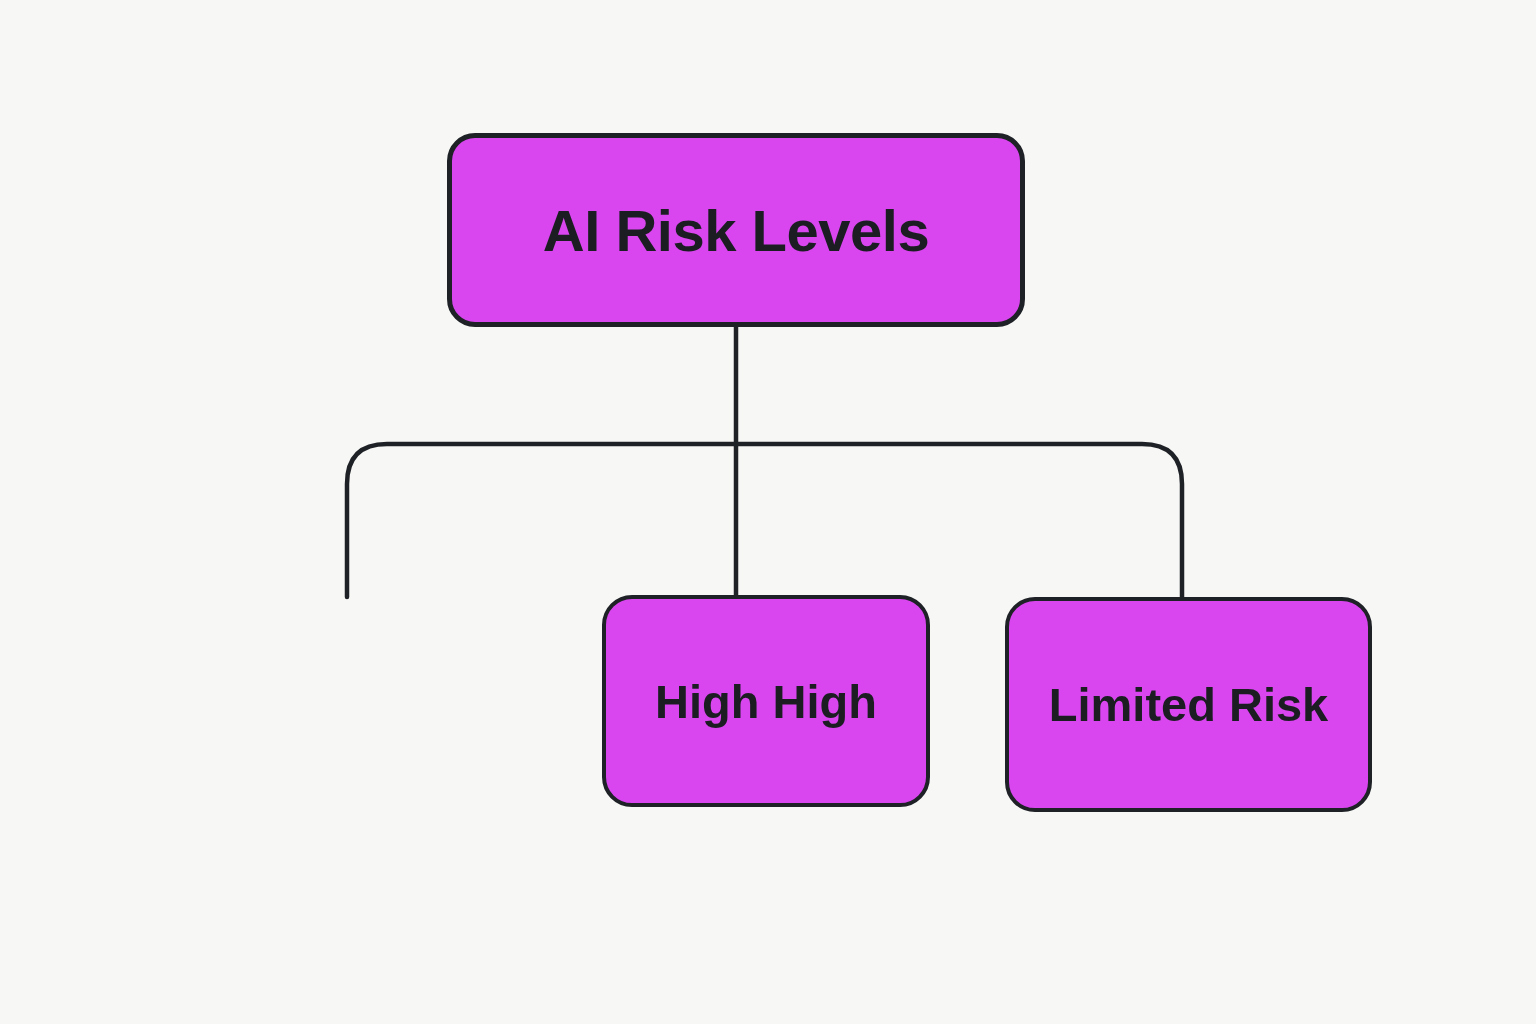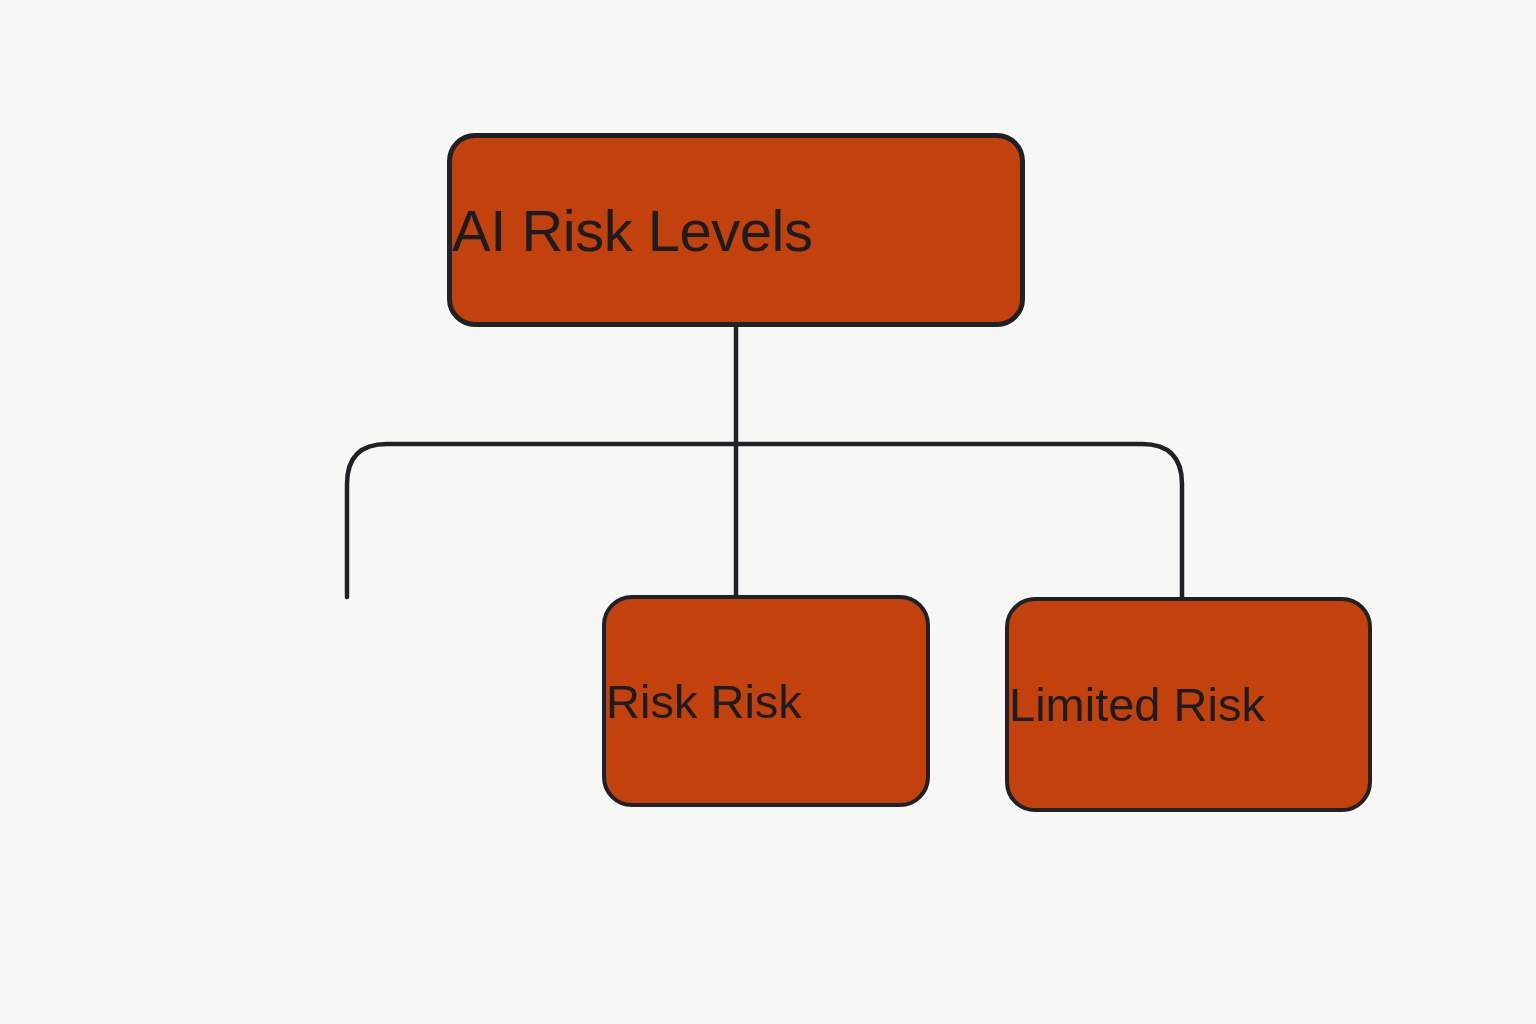--- a/index.html
+++ b/index.html
@@ -21,28 +21,29 @@
   .connectors {
     position: absolute;
     left: 0;
     top: 0;
     width: 1536px;
     height: 1024px;
     pointer-events: none;
   }
   .node {
     position: absolute;
-    background: #c2410c;
+    background: #d946ef;
     border: 4px solid #1e2126;
     border-radius: 30px;
     display: flex;
     align-items: center;
+    justify-content: center;
     text-align: center;
     color: #1b1d22;
-    font-weight: 400;
+    font-weight: 700;
     box-sizing: border-box;
   }
   .node-root {
     left: 447px;
     top: 133px;
     width: 578px;
     height: 194px;
     border-width: 5px;
     border-radius: 28px;
     font-size: 58px;
@@ -83,20 +84,20 @@
 
     <path d="M 347 597 L 347 484 Q 347 444 387 444 L 1142 444 Q 1182 444 1182 484 L 1182 597" fill="none" stroke="#1e2126" stroke-width="4.5" stroke-linecap="round"></path>
   </svg>
 
   <div class="node node-root">
     <span>AI Risk Levels</span>
   </div>
 
 
   <div class="node node-child-1">
-    <span>Risk Risk</span>
+    <span>High High</span>
   </div>
 
   <div class="node node-child-2">
     <span>Limited Risk</span>
   </div>
 
 </div>
 
 </body></html>

